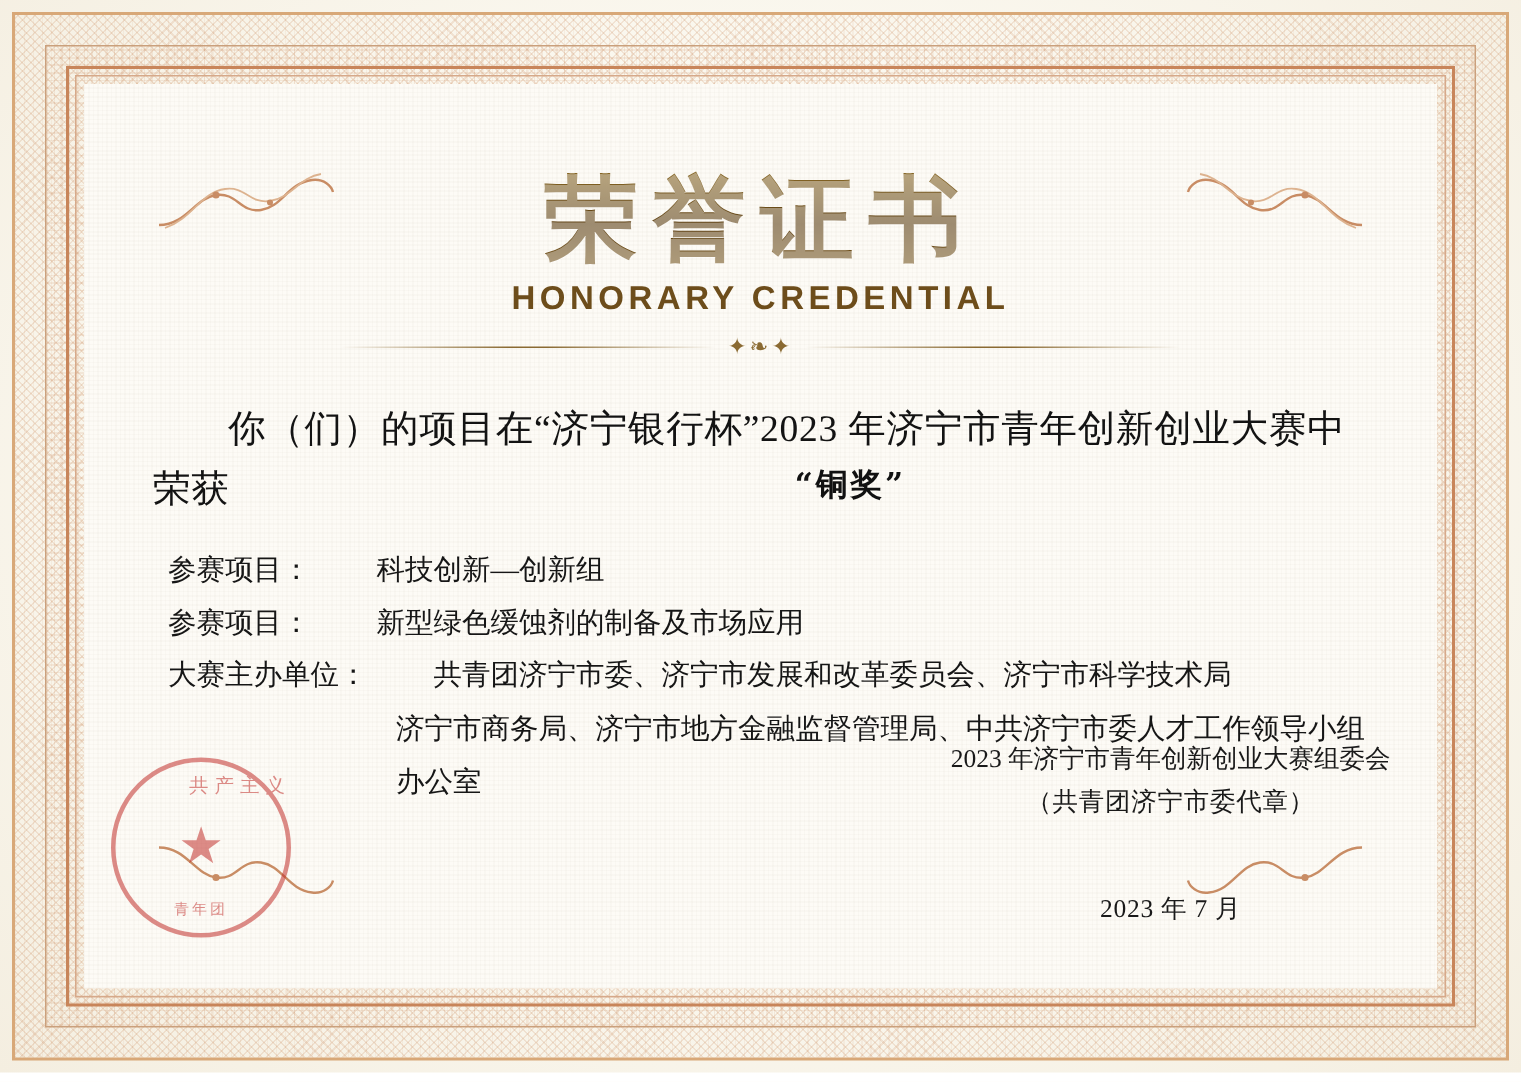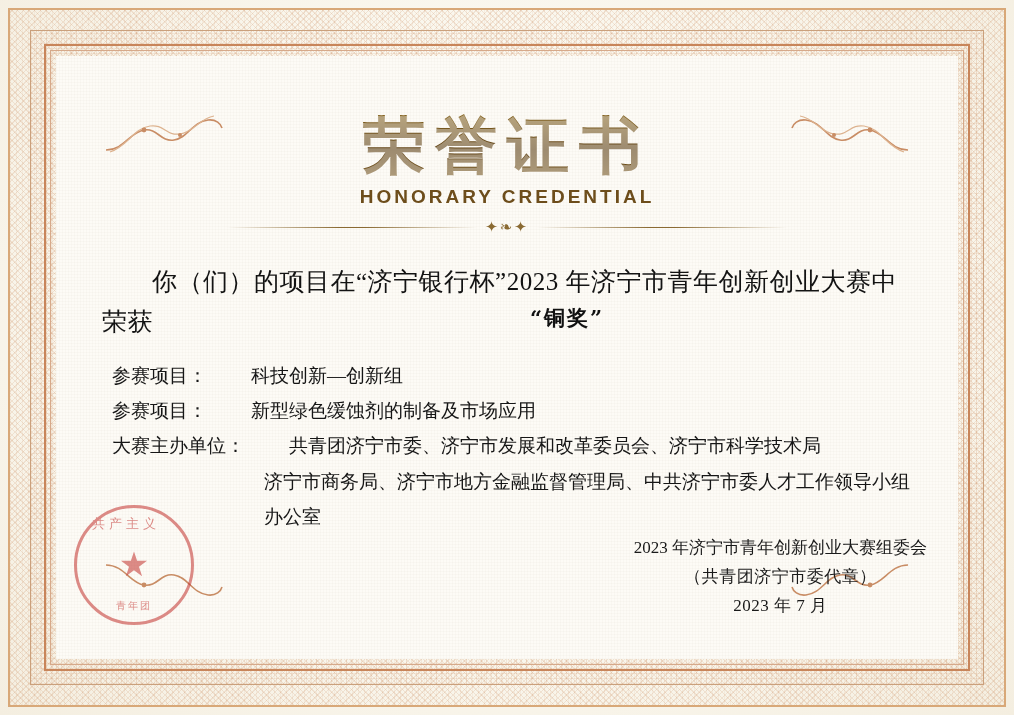--- a/index.html
+++ b/index.html
@@ -93,21 +93,21 @@
     color: #6b4a17;
     background: linear-gradient(180deg, #8a6a28 0%, #5d3f12 55%, #7a5a22 100%);
     -webkit-background-clip: text;
     background-clip: text;
     color: transparent;
     line-height: 1.1;
     text-shadow: 0 1px 0 rgba(255,255,255,0.4);
   }
   .sub-title {
     font-family: "Liberation Sans", sans-serif;
-    font-size: 19px;
+    font-size: 22px;
     font-weight: 700;
     letter-spacing: 3px;
     color: #6d4d1b;
     margin-top: 6px;
   }
   .divider {
     display: flex;
     align-items: center;
     justify-content: center;
     margin: 10px auto 0;
@@ -183,21 +183,21 @@
   .signature {
     position: absolute;
     right: 31px;
     bottom: 38px;
     text-align: center;
     font-size: 17px;
     line-height: 1.7;
     color: #1a1a1a;
   }
   .sign-line2 { letter-spacing: 0.5px; }
-  .sign-date { letter-spacing: 0.5px; }
+  .sign-date { letter-spacing: 0.5px; margin-top: 42px; }
 
   
   .seal {
     position: absolute;
     left: 18px;
     bottom: 34px;
     width: 120px;
     height: 120px;
     opacity: 0.55;
     pointer-events: none;
@@ -211,23 +211,23 @@
   .seal .star {
     position: absolute;
     left: 50%; top: 50%;
     transform: translate(-50%,-50%);
     color: #c2302c;
     font-size: 34px;
     line-height: 1;
   }
   .seal .seal-text {
     position: absolute;
-    left: 0; right: 16px;
+    left: 0; right: 0;
     top: 10px;
-    text-align: center;
+    text-align: right;
     color: #c2302c;
     font-size: 13px;
     letter-spacing: 4px;
     font-family: "Liberation Sans", sans-serif;
   }
   .seal .seal-text-bottom {
     position: absolute;
     left: 0; right: 0;
     bottom: 12px;
     text-align: center;

